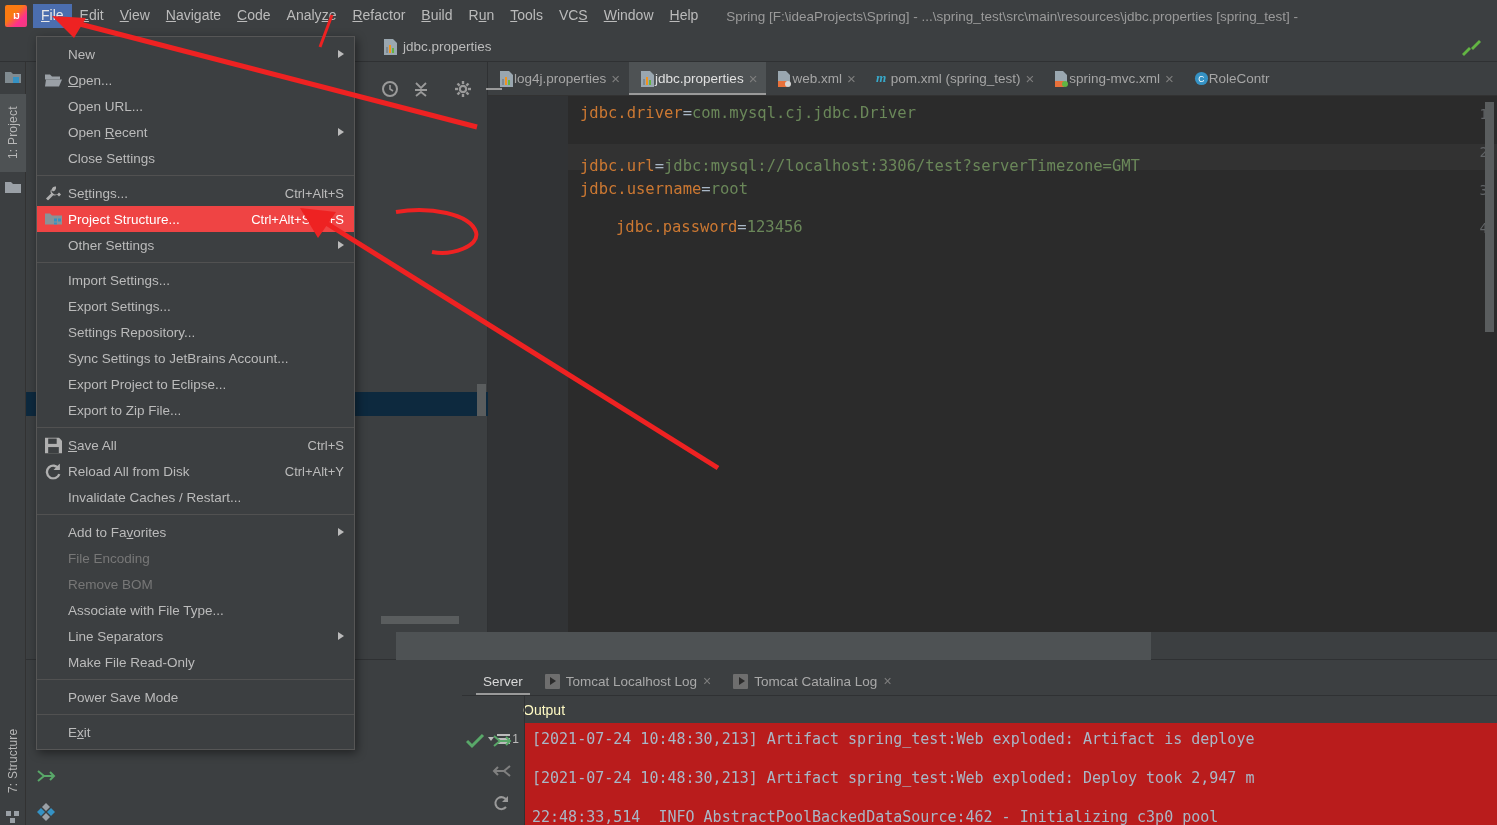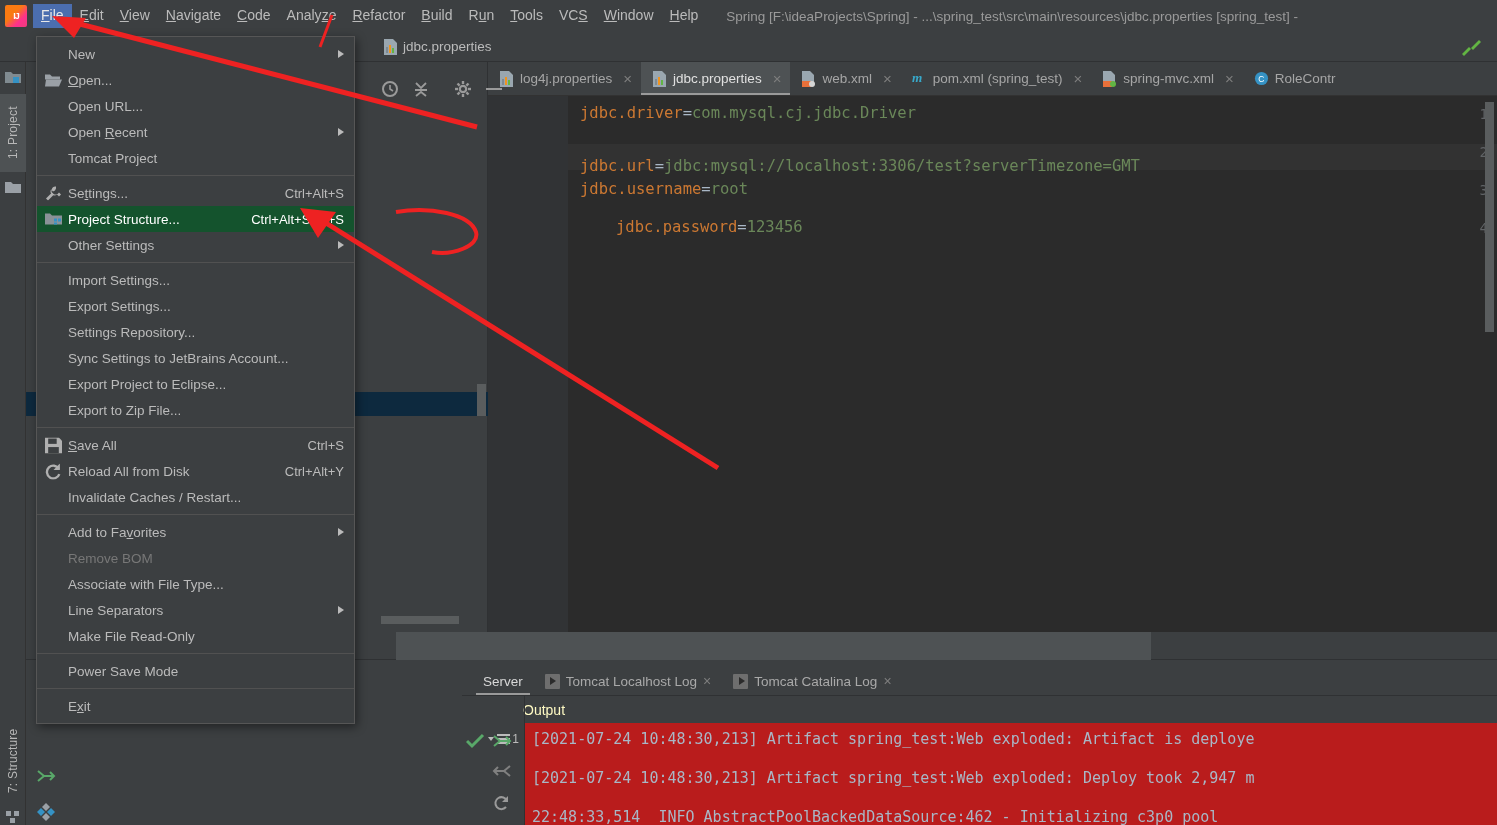--- a/index.html
+++ b/index.html
@@ -94,21 +94,21 @@
     position: absolute; left: 36px; top: 36px; width: 319px;
     background: #3c3f41; border: 1px solid #565656;
     padding: 4px 0 4px 0; z-index: 50;
     box-shadow: 2px 3px 9px rgba(0,0,0,0.45);
   }
   .mi {
     position: relative; display: flex; align-items: center;
     height: 26px; padding-left: 31px; padding-right: 10px;
     font-size: 13.5px; color: #bbbbbb; white-space: nowrap; cursor: default;
   }
-  .mi.sel { background: #14532d; color: #ffffff; align-items: center; }
+  .mi.sel { background: #ef4444; color: #ffffff; align-items: center; }
   .mi.disabled { color: #777777; }
   .mi .accel { margin-left: auto; padding-left: 30px; font-size: 13px; color: #bbbbbb; }
   .mi.sel .accel { color: #ffffff; }
   .mi .arrow {
     margin-left: auto; width: 0; height: 0;
     border-left: 6px solid #bbbbbb; border-top: 4px solid transparent;
     border-bottom: 4px solid transparent;
   }
   .mi .ico { position: absolute; left: 8px; top: 50%; transform: translateY(-50%);
              width: 17px; height: 15px; }
@@ -119,21 +119,21 @@
   .editor-wrap {
     position: absolute; left: 488px; top: 62px; width: 1009px; height: 570px;
     background: #2b2b2b;
   }
   .tabstrip {
     position: absolute; left: 0; top: 0; width: 1009px; height: 34px;
     background: #3c3f41; display: flex; align-items: stretch;
     border-bottom: 1px solid #323232;
   }
   .etab {
-    display: flex; align-items: center; gap: 6px; padding: 0 9px 0 11px;
+    display: flex; align-items: center; padding: 0 9px 0 11px;
     font-size: 13.5px; color: #a6a6a6; white-space: nowrap; cursor: default;
     position: relative;
   }
   .etab.active { background: #4e5254; color: #e0e0e0; }
   .etab.active::after {
     content: ""; position: absolute; left: 0; right: 0; bottom: 0;
     height: 2px; background: #9a9a9a;
   }
   .etab .x { color: #7e7e7e; font-size: 15px; margin-left: 5px; line-height: 1; }
   .ficon { width: 15px; height: 16px; flex: none; }
@@ -475,21 +475,21 @@
         <span><u>O</u>pen...</span>
       </div>
       <div class="mi">
         <span>Open URL...</span>
       </div>
       <div class="mi">
         <span>Open <u>R</u>ecent</span>
         <span class="arrow"></span>
       </div>
       <div class="mi">
-        <span>Tomcat Project</span>
+        <span>Close Settings</span>
       </div>
       <div class="msep"></div>
       <div class="mi">
         <span class="ico"><svg viewBox="0 0 17 15">
             <path d="M11 1 a4 4 0 1 0 3 6 l2 2 -2 2 -2 -2 a4 4 0 0 1 -6 -5 l2 2 2 -1 1 -2 Z" fill="#b0b0b0"></path>
             <path d="M1 13 L7 7 L9 9 L3 15 Z" fill="#b0b0b0"></path>
           </svg></span>
         <span>Se<u>t</u>tings...</span>
         <span class="accel">Ctrl+Alt+S</span>
       </div>
@@ -546,20 +546,23 @@
       </div>
       <div class="mi">
         <span>Invalidate Caches / Restart...</span>
       </div>
       <div class="msep"></div>
       <div class="mi">
         <span>Add to Fa<u>v</u>orites</span>
         <span class="arrow"></span>
       </div>
       <div class="mi disabled">
+        <span>File Encoding</span>
+      </div>
+      <div class="mi disabled">
         <span>Remove BOM</span>
       </div>
       <div class="mi">
         <span>Associate with File Type...</span>
       </div>
       <div class="mi">
         <span>Line Separators</span>
         <span class="arrow"></span>
       </div>
       <div class="mi">

